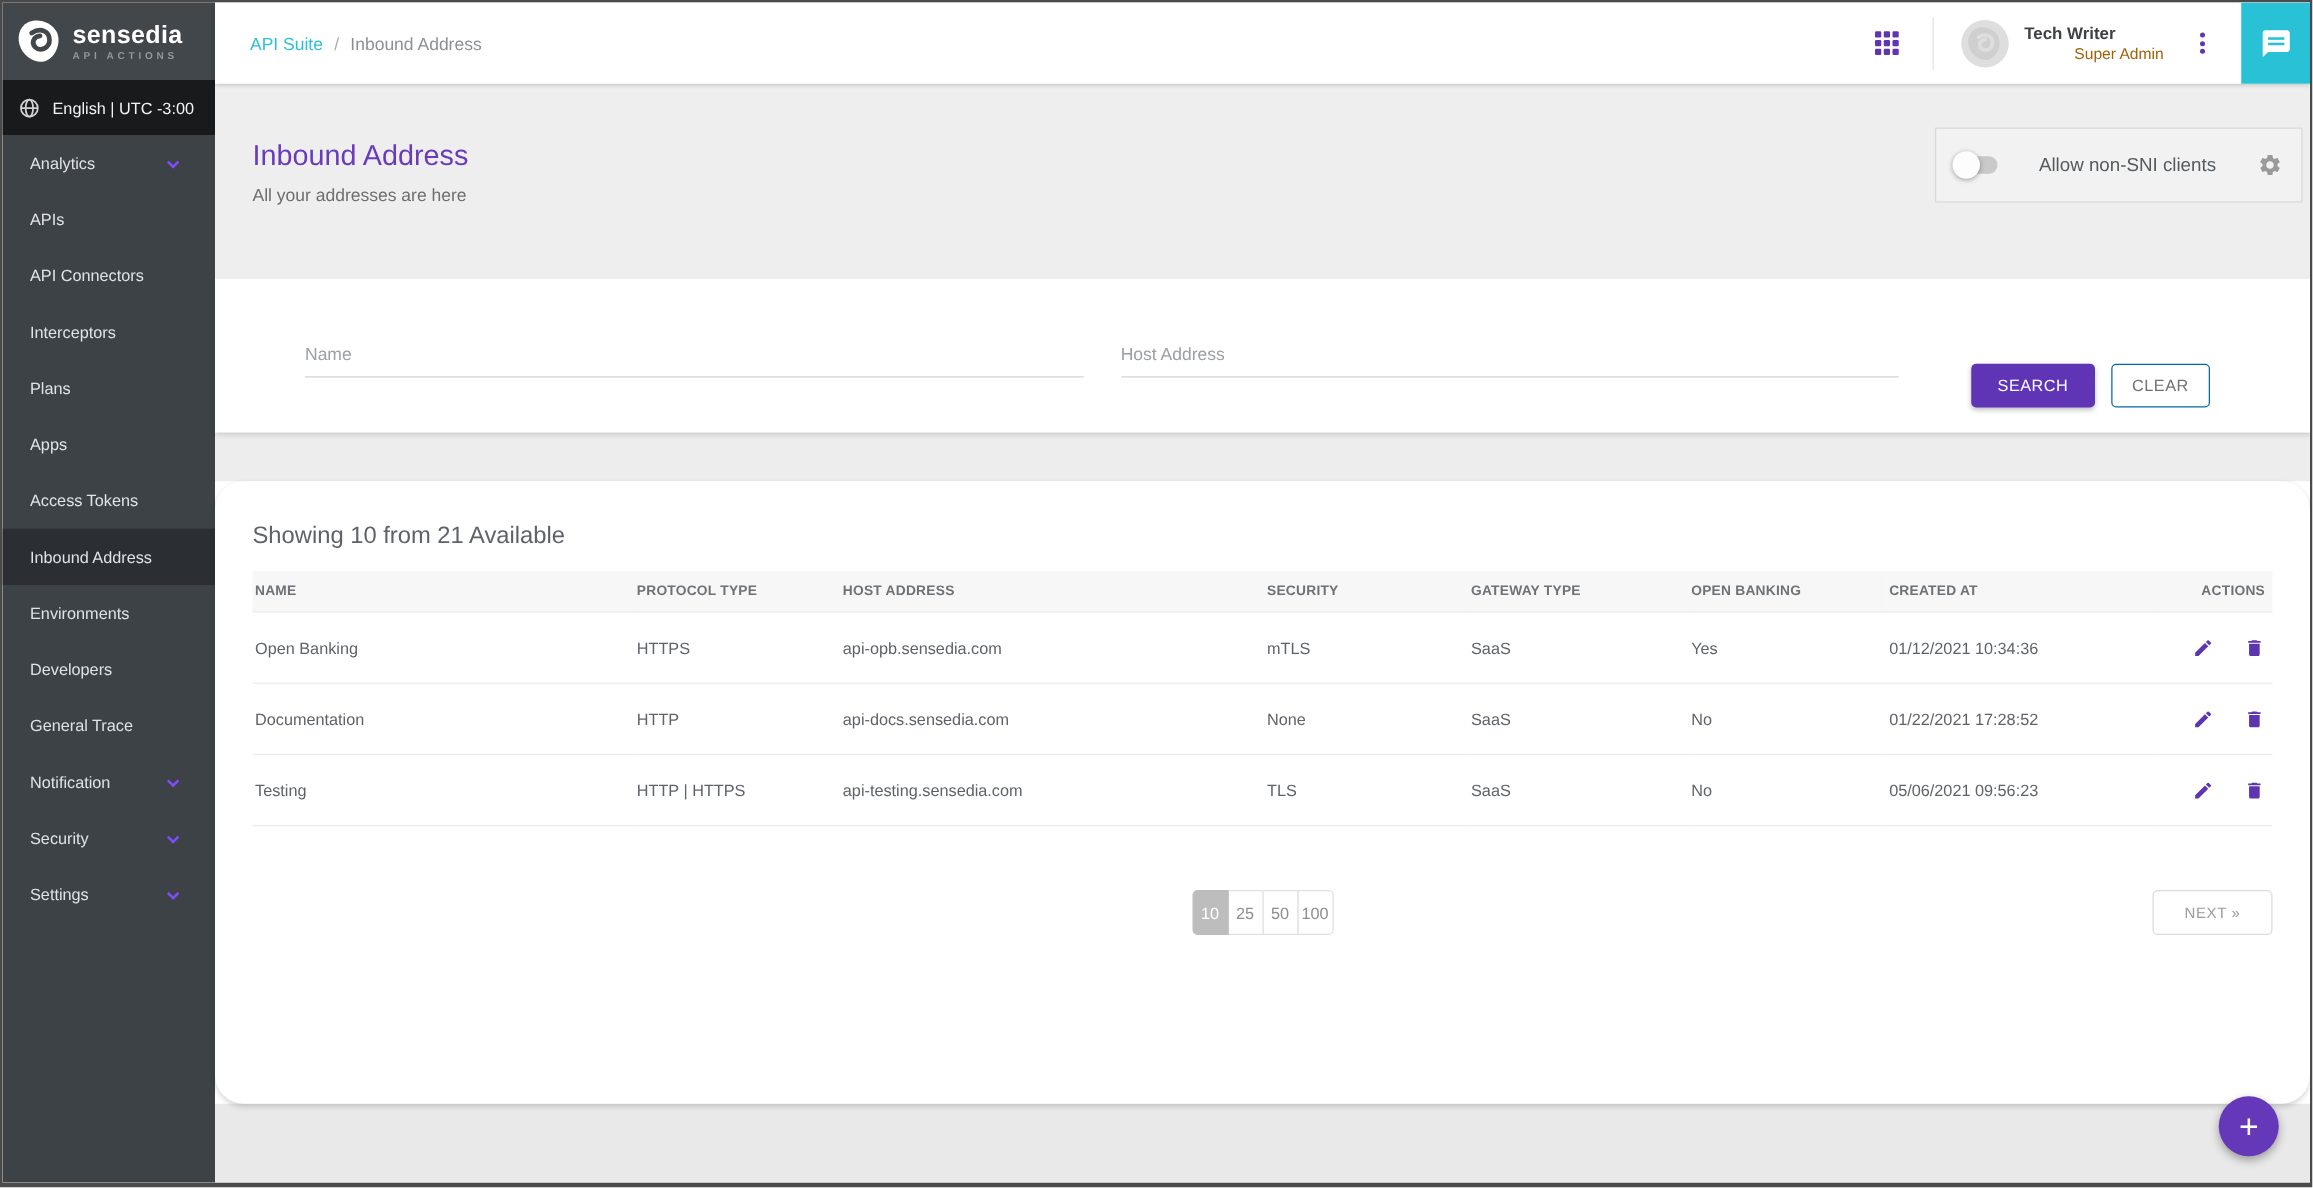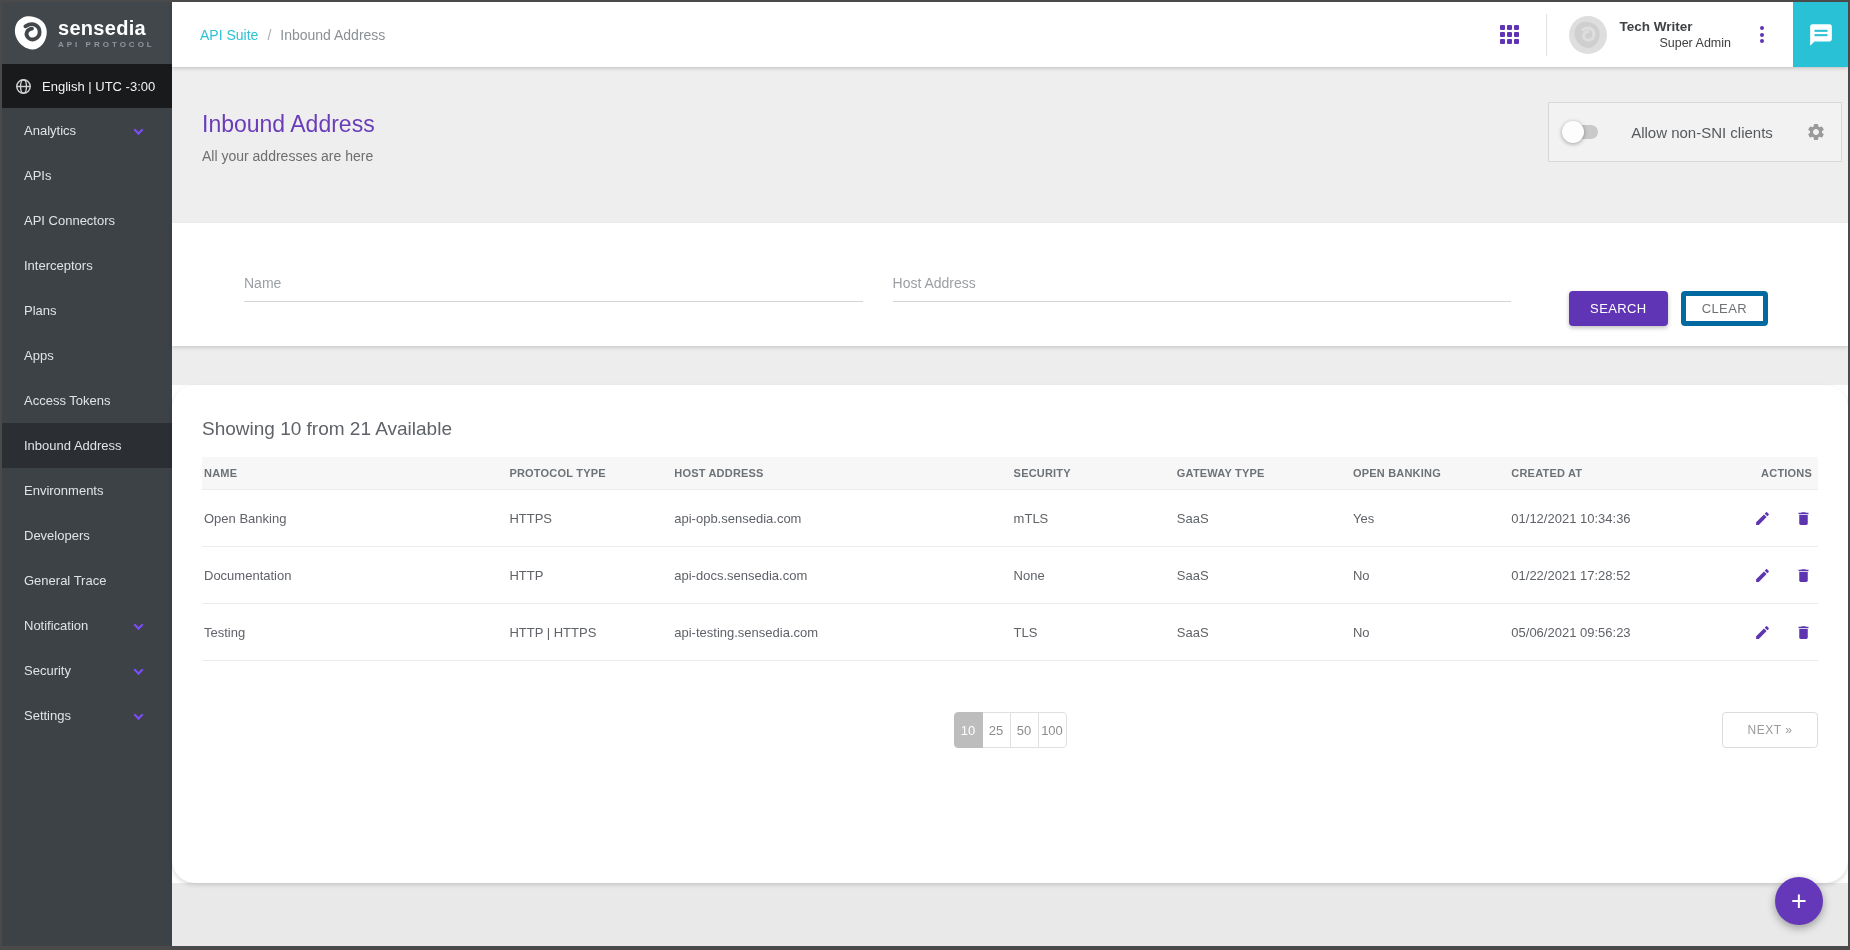--- a/index.html
+++ b/index.html
@@ -27,42 +27,42 @@
   .bc-link { color:#2ec0d4; cursor:pointer; }
   .bc-sep { color:#a9adb0; }
   .bc-current { color:#8b9095; }
   .topbar-right { margin-left:auto; display:flex; align-items:center; height:100%; }
   .grid-icon { display:grid; grid-template-columns:repeat(3,5px); grid-gap:2px; cursor:pointer; }
   .grid-icon i { width:5px; height:5px; background:#5f35b5; border-radius:1px; }
   .tb-divider { width:1px; height:42px; background:#e2e2e2; margin:0 22px 0 27px; }
   .avatar { width:38px; height:38px; border-radius:50%; background:#dedede; display:flex; align-items:center; justify-content:center; cursor:pointer; overflow:hidden; }
   .user-block { margin-left:12px; line-height:16px; }
   .user-name { font-size:13.5px; font-weight:bold; color:#3f4346; }
-  .user-role { font-size:12.5px; color:#404040;margin-left:40px; }
+  .user-role { font-size:12.5px; color:#a16207;margin-left:40px; }
   .kebab { margin:0 29px; cursor:pointer; }
   .kebab i { display:block; width:4px; height:4px; border-radius:50%; background:#5f35b5; margin:2.5px 0; }
   .chat-btn { width:55px; height:100%; background:#29c1d6; border:none; display:flex; align-items:center; justify-content:center; cursor:pointer; }
 
   .hero { height:156px; min-height:156px; background:#eeeeee; padding:0 30px; position:relative; }
   .hero-title { color:#6a3cba; font-size:23px; font-weight:500; padding-top:44px; }
   .hero-sub { color:#6e6e6e; font-size:14px; margin-top:10px; }
   .toggle-card { position:absolute; right:6px; top:35px; width:294px; height:60px; background:#f2f2f2; border:1px solid #d8d8d8; display:flex; align-items:center; padding:0 15px; cursor:default; }
   .switch { position:relative; width:34px; height:14px; background:#c9c9c9; border-radius:7px; flex:none; cursor:pointer; }
   .switch .knob { position:absolute; left:-2px; top:-4px; width:22px; height:22px; background:#fdfdfd; border-radius:50%; box-shadow:0 1px 4px rgba(0,0,0,0.35); }
   .toggle-label { flex:1; text-align:center; font-size:15px; color:#555a5e; }
   .gear { flex:none; cursor:pointer; display:flex; }
 
   .search-section { height:123px; min-height:123px; background:#fff; display:flex; align-items:center; padding:0 80px 0 72px; position:relative; z-index:4; box-shadow:0 2px 4px rgba(0,0,0,0.14); }
   .field { flex:1; }
   .field + .field { margin-left:30px; }
   .field input { width:100%; border:none; border-bottom:1px solid #d4d4d4; background:transparent; outline:none; font-size:14px; padding:7px 0 10px; color:#444; font-family:"Liberation Sans", sans-serif; }
   .field input::placeholder { color:#9b9fa3; }
   .search-actions { display:flex; gap:13px; margin-left:58px;margin-top:47px; }
   .btn-search { background:#5f35b5; color:#fff; border:none; border-radius:4px; height:35px; padding:0 21px; font-size:13px; letter-spacing:0.4px; cursor:pointer; box-shadow:0 2px 4px rgba(0,0,0,0.25); font-family:"Liberation Sans", sans-serif; }
-  .btn-clear { background:#fff; color:#6e7275; border:5px solid #0369a1; border-radius:4px; height:35px; padding:0 16px; font-size:13px; letter-spacing:0.4px; cursor:pointer; font-family:"Liberation Sans", sans-serif; }
+  .btn-clear { background:#fff; color:#6e7275; border:1px solid #0369a1; border-radius:4px; height:35px; padding:0 16px; font-size:13px; letter-spacing:0.4px; cursor:pointer; font-family:"Liberation Sans", sans-serif; }
 
   .gray-strip { height:39px; min-height:39px; background:#ededed; }
 
   .content { flex:1; background:#fff; padding:0 30px; position:relative; z-index:2; box-shadow:0 2px 4px rgba(0,0,0,0.15);border-radius:23px; }
   .summary { font-size:19px; color:#5f6368; padding-top:33px; }
   table { width:100%; border-collapse:collapse; margin-top:17px; }
   thead th { background:#f7f7f7; font-size:11px; color:#6d7277; text-align:left; padding:10px 8px 10px 2px; letter-spacing:0.2px; border-bottom:1px solid #ececec; }
   tbody td { font-size:13px; color:#5f6368; padding:0 8px 0 2px; height:57px; border-bottom:1px solid #ececec; }
   td.actions, th.actions { text-align:right; padding-right:6px; }
   .icon-btn { background:none; border:none; cursor:pointer; padding:0; margin-left:20px; display:inline-flex; vertical-align:middle; }
@@ -85,21 +85,21 @@
 <div class="frame">
 
   <aside class="sidebar">
     <div class="logo">
       <svg width="38" height="38" viewBox="0 0 40 40">
         <path d="M34 12 C30 4 18 0 10 4 C2 8 0 18 4 26 C8 34 18 40 26 36 C34 32 38 20 34 12 Z" fill="#ffffff"></path>
         <path d="M13 13 C21 8 28 12 28 19 C28 26 20 29 16 25 C12.5 21.5 14.5 16 20 15.5" stroke="#42474c" stroke-width="4" fill="none" stroke-linecap="round"></path>
       </svg>
       <div>
         <div class="logo-name">sensedia</div>
-        <div class="logo-tagline">API PROTOCOL</div>
+        <div class="logo-tagline">API ACTIONS</div>
       </div>
     </div>
 
     <div class="lang-bar">
       <svg width="17" height="17" viewBox="0 0 24 24">
         <circle cx="12" cy="12" r="9.5" fill="none" stroke="#d2d2d2" stroke-width="2"></circle>
         <ellipse cx="12" cy="12" rx="4.2" ry="9.5" fill="none" stroke="#d2d2d2" stroke-width="2"></ellipse>
         <line x1="2.5" y1="12" x2="21.5" y2="12" stroke="#d2d2d2" stroke-width="2"></line>
       </svg>
       <span>English | UTC -3:00</span>

